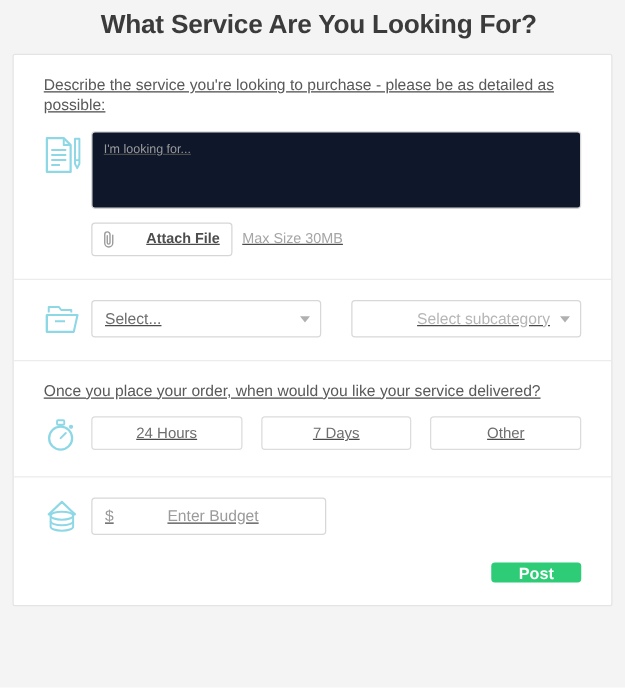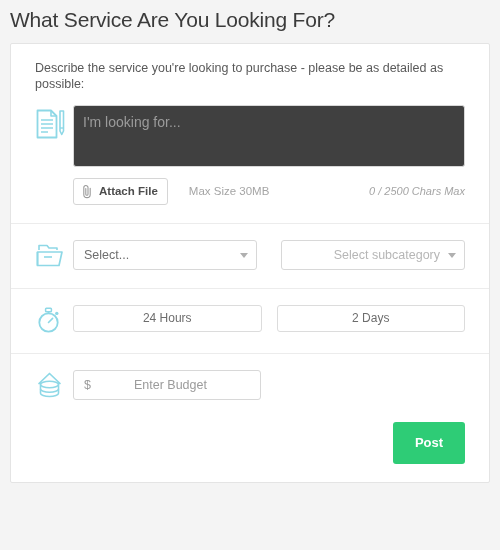--- a/index.html
+++ b/index.html
@@ -8,40 +8,42 @@
     width: 500px;
     height: 550px;
     background: #f4f4f4;
     font-family: "Liberation Sans", sans-serif;
     color: #4a4a4a;
     overflow: hidden;
   }
 
   #page-title {
     font-size: 21px;
-    font-weight: normal;
+    font-weight: bold;
     color: #3b3b3b;
     margin: 0;
     padding: 8px 0 0 10px;
     letter-spacing: -0.2px;
+    text-align: center;
   }
 
   .card {
     position: absolute;
     left: 10px;
     top: 43px;
     width: 480px;
     background: #ffffff;
     border: 1px solid #e4e4e4;
     border-radius: 2px;
   }
 
   .section {
     padding: 16px 24px 18px 24px;
     border-bottom: 1px solid #ececec;
+    text-decoration: underline;
   }
   .section.last { border-bottom: none; padding-bottom: 10px; }
 
   .prompt {
     font-size: 12.5px;
     color: #595959;
     margin: 0 0 12px 0;
     line-height: 1.3;
   }
 
@@ -58,48 +60,48 @@
   .icon-cell.mid { align-items: center; padding-top: 0; height: 30px; }
 
   
   .textarea-wrap { flex: 1; }
   .fake-textarea {
     width: 100%;
     height: 62px;
     border: 1px solid #d8d8d8;
     border-radius: 3px;
     padding: 7px 9px;
-    font-size: 14px;
+    font-size: 10px;
     color: #9b9b9b;
-    background: #404040;
+    background: #0f172a;
     line-height: 1.4;
   }
 
   .under-row {
     display: flex;
     align-items: center;
     margin-top: 11px;
   }
   .attach-btn {
     display: inline-flex;
     align-items: center;
-    gap: 6px;
+    gap: 24px;
     border: 1px solid #d6d6d6;
     border-radius: 3px;
     background: #fff;
     padding: 5px 9px 5px 8px;
     font-size: 11.5px;
     font-weight: bold;
     color: #4d4d4d;
     cursor: pointer;
   }
   .max-size {
     font-size: 11.5px;
     color: #a5a5a5;
-    margin-left: 21px;
+    margin-left: 8px;
   }
   .chars {
     margin-left: auto;
     font-size: 11px;
     color: #a5a5a5;
     font-style: italic;
   }
 
   
   .select-row { display: flex; flex: 1; gap: 24px; }
@@ -166,21 +168,21 @@
     padding: 12px 24px 18px 24px;
     display: flex;
     justify-content: flex-end;
   }
   .post-btn {
     background: #2ecc76;
     color: #ffffff;
     border: none;
     border-radius: 3px;
     width: 72px;
-    height: 42px;
+    height: 16px;
     font-size: 13px;
     font-weight: bold;
     font-family: "Liberation Sans", sans-serif;
     cursor: pointer;
   }
 
   svg { display: block; }
 </style>
 </head>
 <body>
@@ -209,21 +211,20 @@
         <div class="under-row">
           <div class="attach-btn">
             <span>
               <svg width="11" height="15" viewBox="0 0 11 15">
                 <path d="M8.2 4.2 V10.4 a3.2 3.2 0 0 1 -6.4 0 V3.6 a2.1 2.1 0 0 1 4.2 0 V10.2 a1.1 1.1 0 0 1 -2.2 0 V4.6" fill="none" stroke="#9a9a9a" stroke-width="1.1" stroke-linecap="round"></path>
               </svg>
             </span>
             <span>Attach File</span>
           </div>
           <span class="max-size">Max Size 30MB</span>
-          <span class="chars">0 / 2500 Chars Max</span>
         </div>
       </div>
     </div>
   </div>
 
   <div class="section">
     <div class="row">
       <div class="icon-cell mid">
         <svg width="30" height="28" viewBox="0 0 30 28">
           <path d="M4 9 V4.5 H12 L14 7 H22 V9" fill="#ffffff" stroke="#8ed8e6" stroke-width="1.6" stroke-linejoin="round"></path>
@@ -239,33 +240,35 @@
         </div>
         <div class="select muted">
           <span>Select subcategory</span>
           <span class="caret"></span>
         </div>
       </div>
     </div>
   </div>
 
   <div class="section">
+    <p class="prompt">Once you place your order, when would you like your service delivered?</p>
     <div class="row">
       <div class="icon-cell mid">
         <svg width="30" height="30" viewBox="0 0 30 30">
           <circle cx="13.5" cy="17.5" r="9.2" fill="#ffffff" stroke="#8ed8e6" stroke-width="1.8"></circle>
           <rect x="10.6" y="3.2" width="5.8" height="3.6" rx="0.8" fill="#ffffff" stroke="#8ed8e6" stroke-width="1.5"></rect>
           <line x1="13.5" y1="6.8" x2="13.5" y2="8.4" stroke="#8ed8e6" stroke-width="1.8"></line>
           <circle cx="21.8" cy="8.4" r="1.7" fill="#8ed8e6"></circle>
           <line x1="13.5" y1="17.5" x2="17.6" y2="13.4" stroke="#8ed8e6" stroke-width="1.6" stroke-linecap="round"></line>
         </svg>
       </div>
       <div class="opt-row">
         <button class="opt-btn">24 Hours</button>
-        <button class="opt-btn">2 Days</button>
+        <button class="opt-btn">7 Days</button>
+        <button class="opt-btn">Other</button>
       </div>
     </div>
   </div>
 
   <div class="section last">
     <div class="row">
       <div class="icon-cell mid">
         <svg width="30" height="30" viewBox="0 0 30 30">
           <path d="M14.5 3.5 L25 13.5 H4 Z" fill="#ffffff" stroke="#8ed8e6" stroke-width="1.7" stroke-linejoin="round"></path>
           <ellipse cx="14.5" cy="14.5" rx="9" ry="3.2" fill="#ffffff" stroke="#8ed8e6" stroke-width="1.6"></ellipse>

